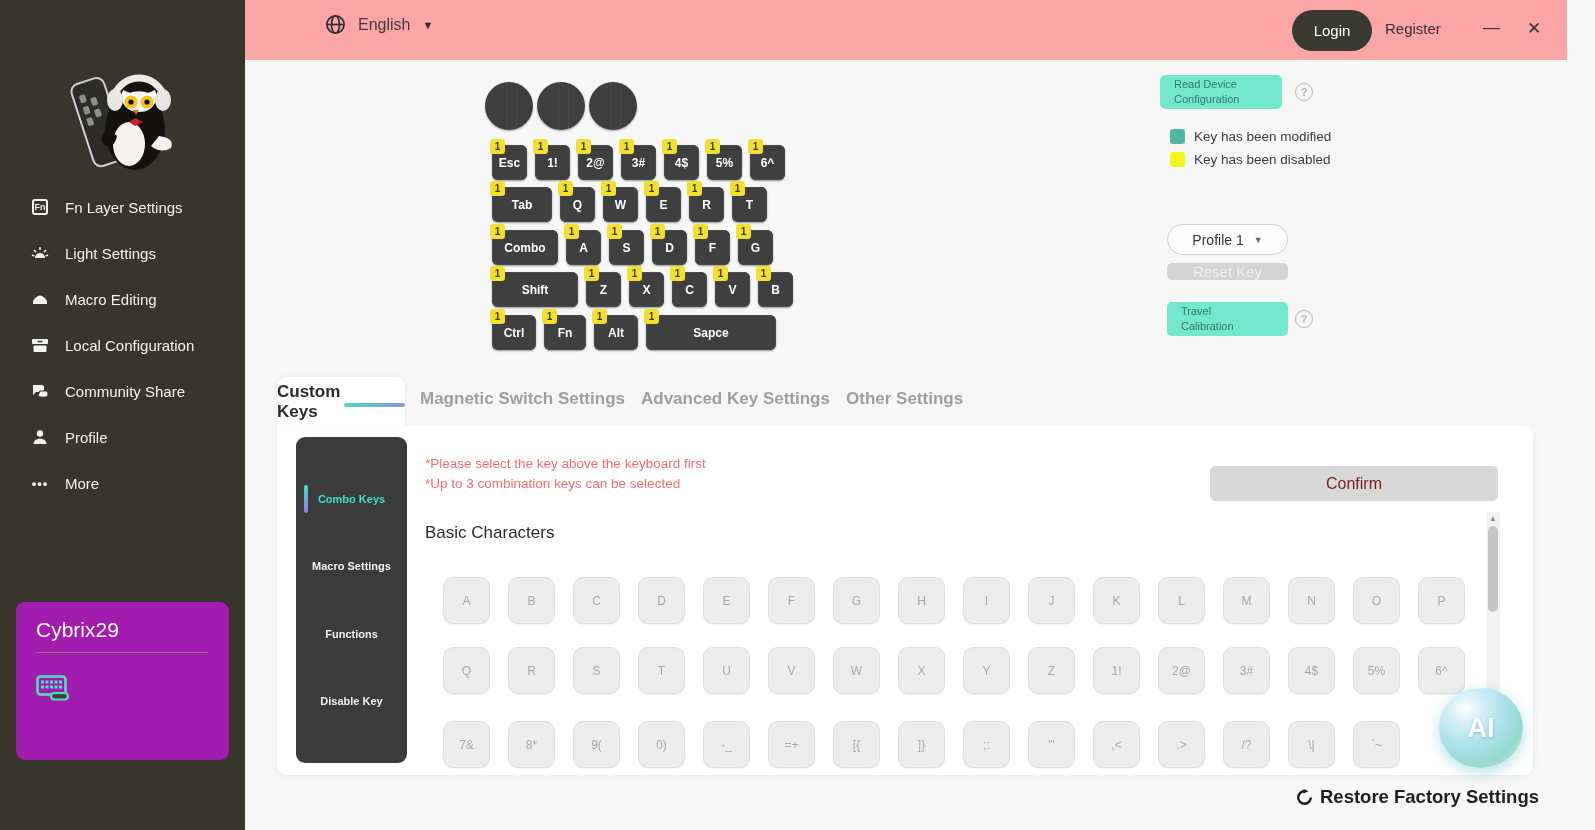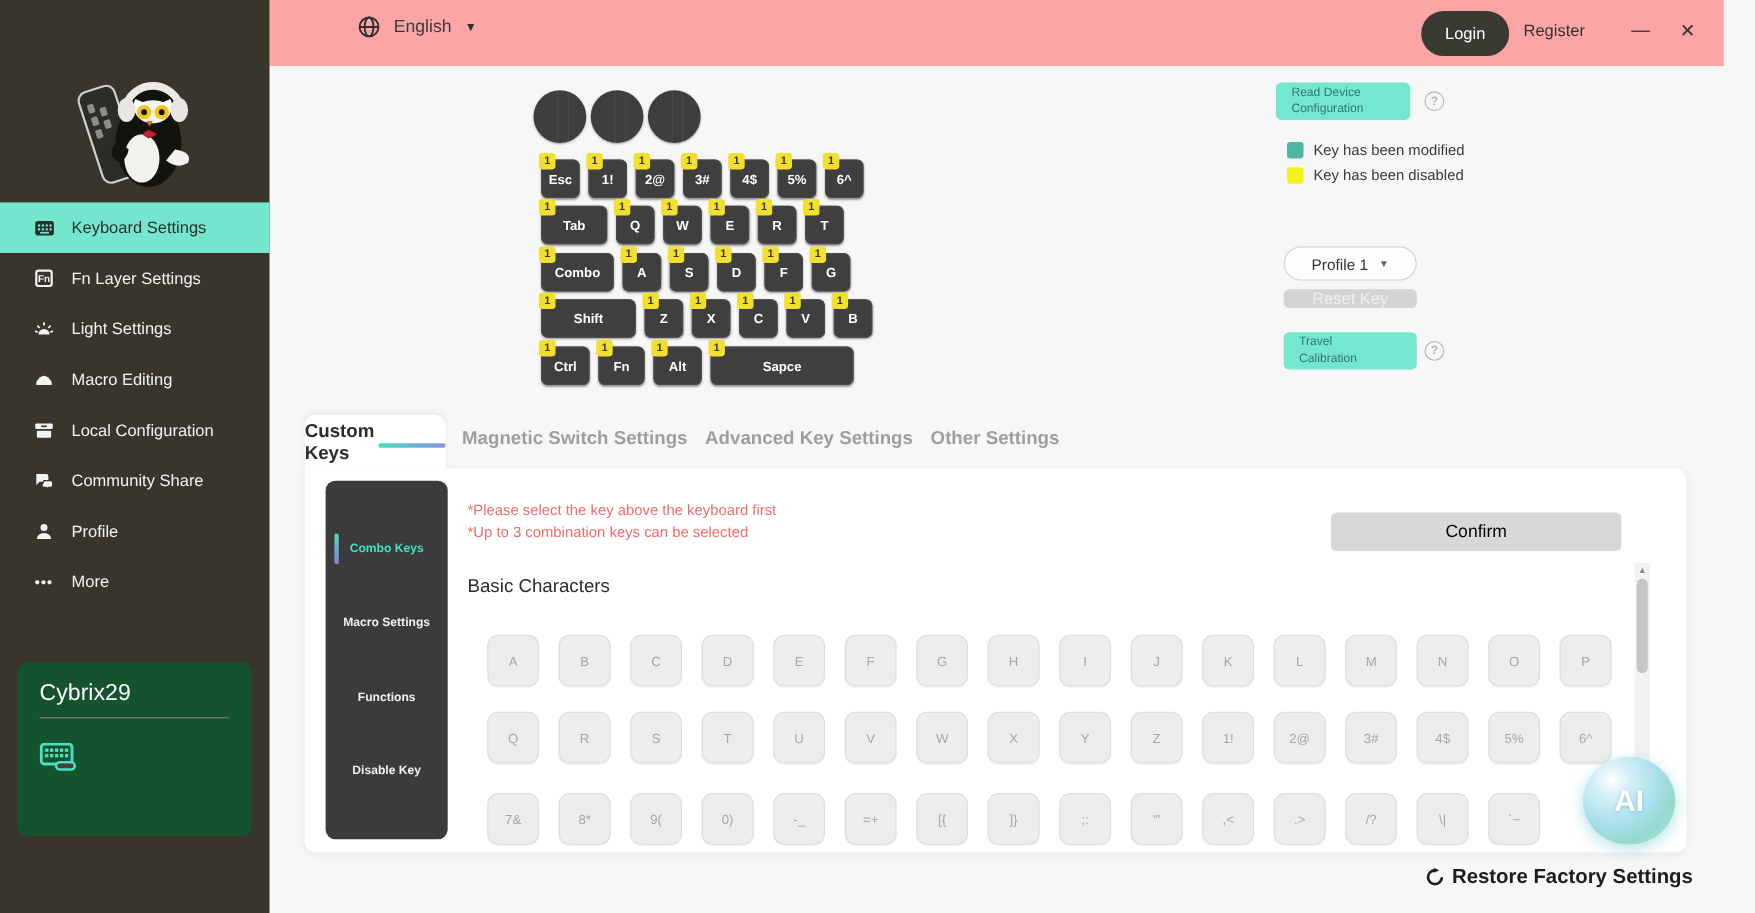--- a/index.html
+++ b/index.html
@@ -9,21 +9,21 @@
   
   .sidebar { position:absolute; left:0; top:0; width:245px; height:830px; background:#38352d; z-index:5; }
   .logo-wrap { position:absolute; left:0; top:58px; width:245px; height:125px; display:flex; justify-content:center; }
   .menu { position:absolute; left:0; top:184px; width:245px; }
   .menu-item { height:46px; display:flex; align-items:center; padding-left:30px; color:#f2f2f2; font-size:15px; cursor:pointer; }
   .menu-item .mi-icon { width:20px; height:20px; display:flex; align-items:center; justify-content:center; margin-right:15px; color:#f2f2f2; flex:0 0 20px; }
   .menu-item.active { background:#75e6ce; color:#25312d; }
   .menu-item.active .mi-icon { color:#25312d; }
   .fn-box { width:16px; height:16px; border:2px solid currentColor; border-radius:3px; font-size:9px; font-weight:bold; display:flex; align-items:center; justify-content:center; }
   .dots-icon { font-size:13px; font-weight:bold; letter-spacing:1px; }
-  .user-card { position:absolute; left:16px; top:602px; width:213px; height:158px; background:#14532d; border-radius:9px; padding:16px 20px; }
+  .user-card { position:absolute; left:16px; top:602px; width:213px; height:158px; background:#a21caf; border-radius:9px; padding:16px 20px; }
   .user-name { color:#fdfdfd; font-size:21px; }
   .user-line { margin-top:10px; border-bottom:1px solid #85827a; width:172px; }
   .user-kb { margin-top:22px; color:#4be0c5; }
 
   
   .topbar { position:absolute; left:245px; top:0; width:1322px; height:60px; background:#fca5a5; }
   .lang { position:absolute; left:80px; top:14px; display:flex; align-items:center; gap:12px; cursor:pointer; }
   .lang-label { font-size:16px; color:#3c3c3c; }
   .caret { font-size:11px; color:#2f2f2f; }
   .login-btn { position:absolute; left:1047px; top:10px; width:80px; height:41px; background:#3a3a33; border:none; border-radius:21px; color:#fff; font-size:15px; font-family:inherit; cursor:pointer; }
@@ -61,21 +61,21 @@
   .tab-inactive { position:absolute; top:389px; font-size:17px; font-weight:bold; color:#9e9e9e; background:none; border:none; font-family:inherit; cursor:pointer; }
   .tab-2 { left:420px; } .tab-3 { left:641px; } .tab-4 { left:846px; }
 
   
   .panel { position:absolute; left:277px; top:426px; width:1256px; height:349px; background:#fff; border-radius:0 10px 10px 10px; box-shadow:0 2px 8px rgba(0,0,0,.06); overflow:hidden; z-index:2; }
   .subnav { position:absolute; left:19px; top:11px; width:111px; height:326px; background:#3b3b3b; border-radius:9px; display:flex; flex-direction:column; justify-content:space-around; align-items:center; padding:28px 0; }
   .subnav-item { position:relative; color:#f1f1f1; font-size:11px; font-weight:bold; background:none; border:none; font-family:inherit; cursor:pointer; }
   .subnav-item.active { color:#40e0c4; }
   .subnav-bar { position:absolute; left:-14px; top:-8px; width:4px; height:28px; border-radius:2px; background:linear-gradient(180deg,#40e0c4,#8a7fe0); }
   .warn { position:absolute; left:148px; color:#f56c6c; font-size:13.5px; }
-  .confirm-btn { position:absolute; left:933px; top:40px; width:264px; height:35px; background:#d8d8d8; border:none; border-radius:5px; color:#000000; font-size:16px; font-family:inherit; cursor:default; }
+  .confirm-btn { position:absolute; left:933px; top:40px; width:288px; height:35px; background:#d8d8d8; border:none; border-radius:5px; color:#7f1d1d; font-size:16px; font-family:inherit; cursor:default; }
   .section-title { position:absolute; left:148px; top:97px; font-size:17px; color:#2b2b2b; }
   .gridrow { position:absolute; left:166px; display:flex; gap:18px; }
   .gkey { width:47px; height:47px; background:#ededed; border:1px solid #dedede; border-radius:10px; color:#a6a6a6; font-size:12px; display:flex; align-items:center; justify-content:center; box-shadow:0 1px 1px rgba(0,0,0,.05); cursor:pointer; }
   .scrollbar { position:absolute; left:1209px; top:86px; width:14px; height:252px; background:#f2f2f2; }
   .scroll-up { position:absolute; left:0; top:2px; width:14px; text-align:center; font-size:8px; color:#8a8a8a; cursor:pointer; }
   .scroll-thumb { position:absolute; left:2px; top:14px; width:10px; height:86px; background:#c6c6c6; border-radius:5px; cursor:pointer; }
 
   
   .restore { position:absolute; left:1296px; top:786px; display:flex; align-items:center; gap:7px; background:none; border:none; font-family:inherit; font-size:18.5px; font-weight:bold; color:#1d1d1d; cursor:pointer; }
   .ai-bubble { position:absolute; left:1439px; top:688px; width:84px; height:80px; border-radius:50%; background:radial-gradient(circle at 32% 26%, #ffffff 0%, #d7f0f8 18%, #aee2ee 45%, #96d8cf 70%, #b8e8da 100%); box-shadow:0 4px 14px rgba(120,200,210,.55); display:flex; align-items:center; justify-content:center; cursor:pointer; z-index:6; }
@@ -109,39 +109,20 @@
       <path d="M52 36 a26 26 0 0 1 48 0" fill="none" stroke="#eceae6" stroke-width="7"></path>
       <ellipse cx="52" cy="42" rx="8" ry="11" fill="#e8e6e2"></ellipse>
       <ellipse cx="100" cy="42" rx="8" ry="11" fill="#e8e6e2"></ellipse>
       <path d="M72 60 l8 4 -8 4 -6 -4z" fill="#c41f2e"></path>
       <path d="M96 78 q16 2 12 12 q-10 6 -20 -2z" fill="#f4f2ee"></path>
       <path d="M44 70 q-10 10 -2 18 q10 2 12 -10z" fill="#14120f"></path>
     </svg>
   </div>
 
   <div class="menu">
-    <div class="menu-item active">
-      <span class="mi-icon">
-        <svg width="19" height="15" viewBox="0 0 19 15">
-            <rect x="1" y="1" width="17" height="13" rx="2.5" fill="currentColor"></rect>
-            <g fill="#75e6ce">
-              <rect x="3.5" y="4" width="2" height="2"></rect>
-              <rect x="7" y="4" width="2" height="2"></rect>
-              <rect x="10.5" y="4" width="2" height="2"></rect>
-              <rect x="14" y="4" width="2" height="2"></rect>
-              <rect x="3.5" y="7.5" width="2" height="2"></rect>
-              <rect x="7" y="7.5" width="2" height="2"></rect>
-              <rect x="10.5" y="7.5" width="2" height="2"></rect>
-              <rect x="14" y="7.5" width="2" height="2"></rect>
-              <rect x="5.5" y="10.8" width="8" height="1.6"></rect>
-            </g>
-          </svg>
-      </span>
-      <span>Keyboard Settings</span>
-    </div>
     <div class="menu-item">
       <span class="mi-icon">
           <span class="fn-box">Fn</span>
         </span>
       <span>Fn Layer Settings</span>
     </div>
     <div class="menu-item">
       <span class="mi-icon">
         <svg width="18" height="16" viewBox="0 0 18 16">
             <path d="M4 13 a5 5 0 0 1 10 0z" fill="currentColor"></path>

